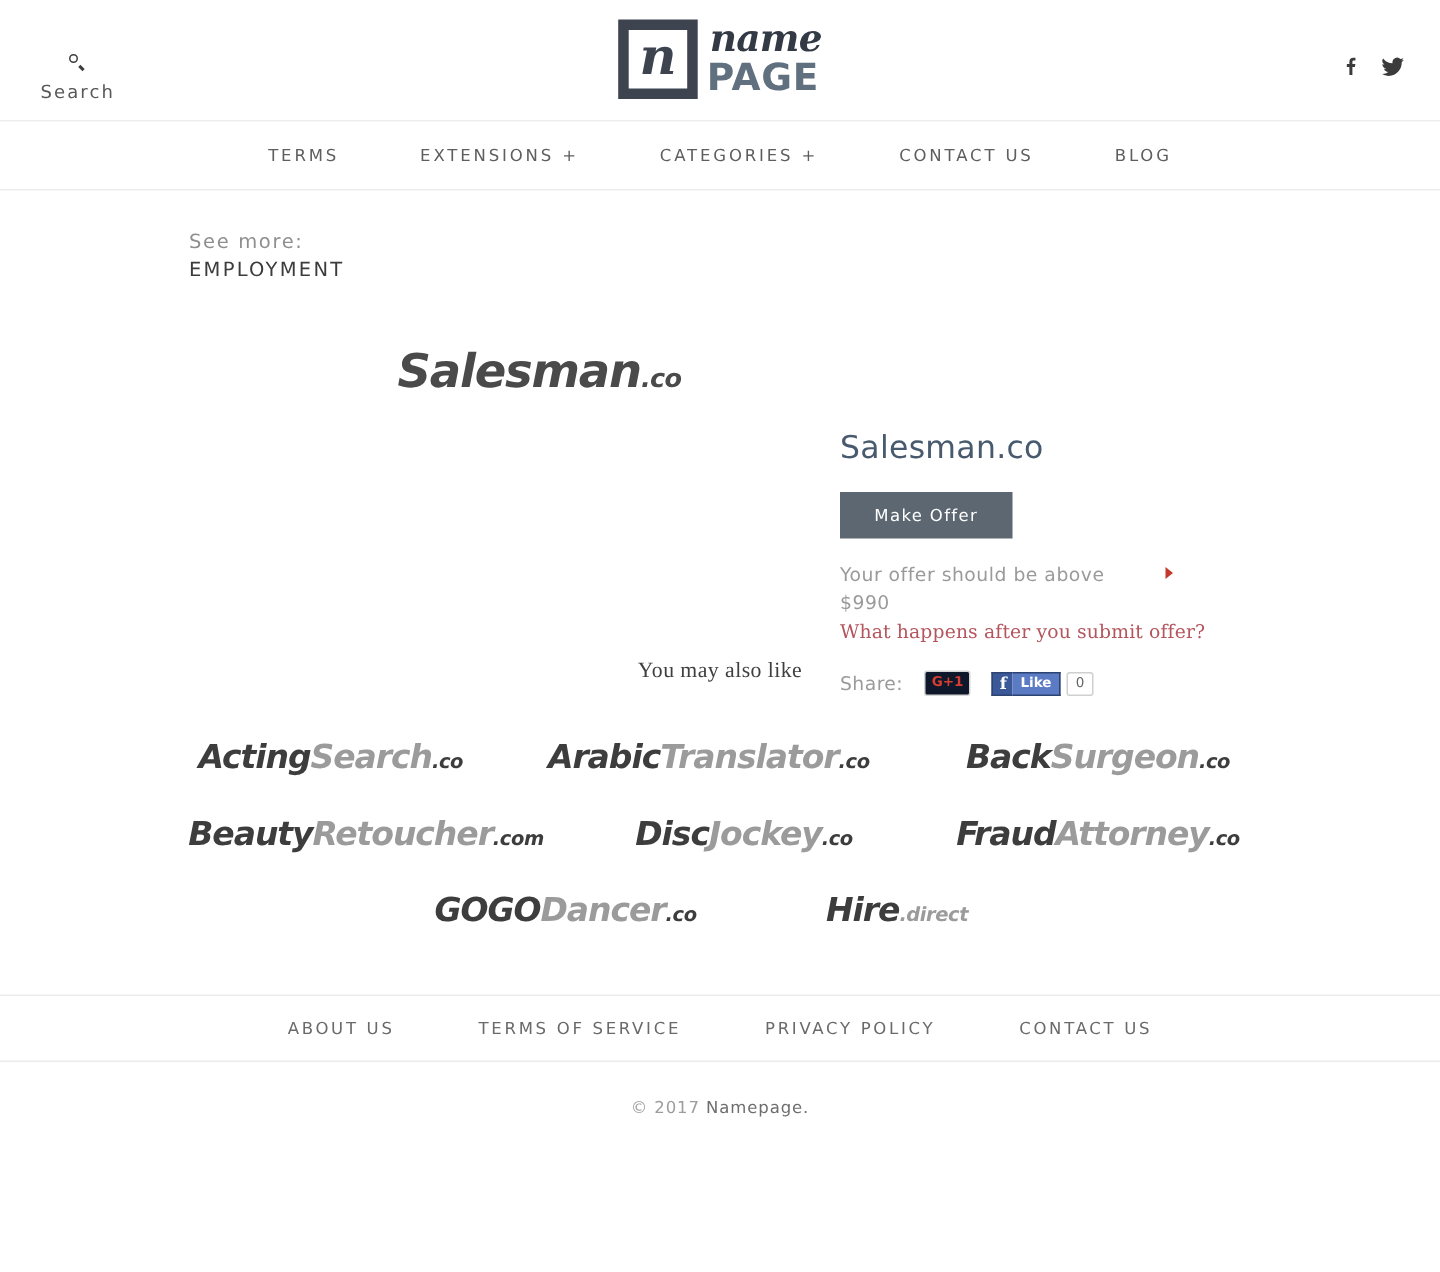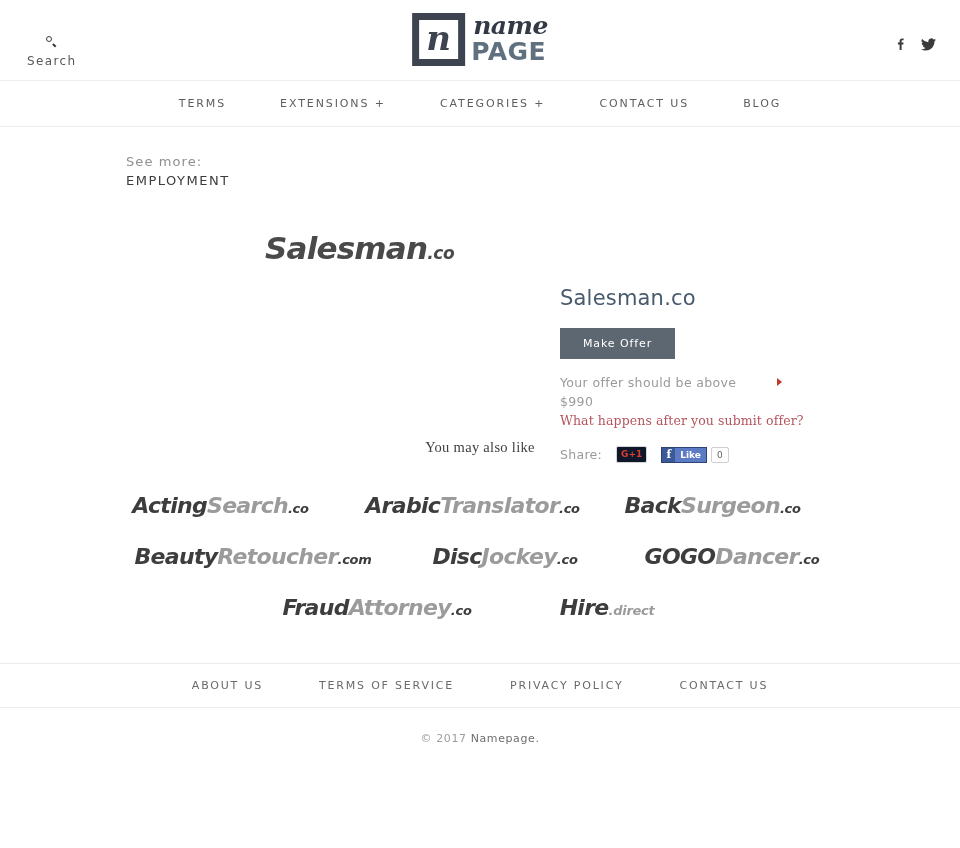--- a/index.html
+++ b/index.html
@@ -487,38 +487,38 @@
 <div class="also-grid">
 
   <div class="also-item" style="width:200px;text-align:center">
     <span class="p1">Acting</span><span class="p2">Search</span><span class="tld">.co</span>
   </div>
 
   <div class="also-item" style="width:232px;text-align:center">
     <span class="p1">Arabic</span><span class="p2">Translator</span><span class="tld">.co</span>
   </div>
 
-  <div class="also-item" style="width:215px;text-align:left">
+  <div class="also-item" style="width:215px;text-align:center">
     <span class="p1">Back</span><span class="p2">Surgeon</span><span class="tld">.co</span>
   </div>
 
   <div class="also-item" style="width:250px;text-align:center">
     <span class="p1">Beauty</span><span class="p2">Retoucher</span><span class="tld">.com</span>
   </div>
 
   <div class="also-item" style="width:182px;text-align:center">
     <span class="p1">Disc</span><span class="p2">Jockey</span><span class="tld">.co</span>
   </div>
 
+  <div class="also-item" style="width:218px;text-align:center">
+    <span class="p1">Fraud</span><span class="p2">Attorney</span><span class="tld">.co</span>
+  </div>
+
   <div class="also-item" style="width:200px;text-align:center">
     <span class="p1">GOGO</span><span class="p2">Dancer</span><span class="tld">.co</span>
-  </div>
-
-  <div class="also-item" style="width:218px;text-align:center">
-    <span class="p1">Fraud</span><span class="p2">Attorney</span><span class="tld">.co</span>
   </div>
 
   <div class="also-item" style="width:170px;text-align:center">
     <span class="p1">Hire</span><span class="p2"></span><span class="tld-lt">.direct</span>
   </div>
 
 </div>
 
 <div class="footer">
   <span class="foot-item">ABOUT US</span>

